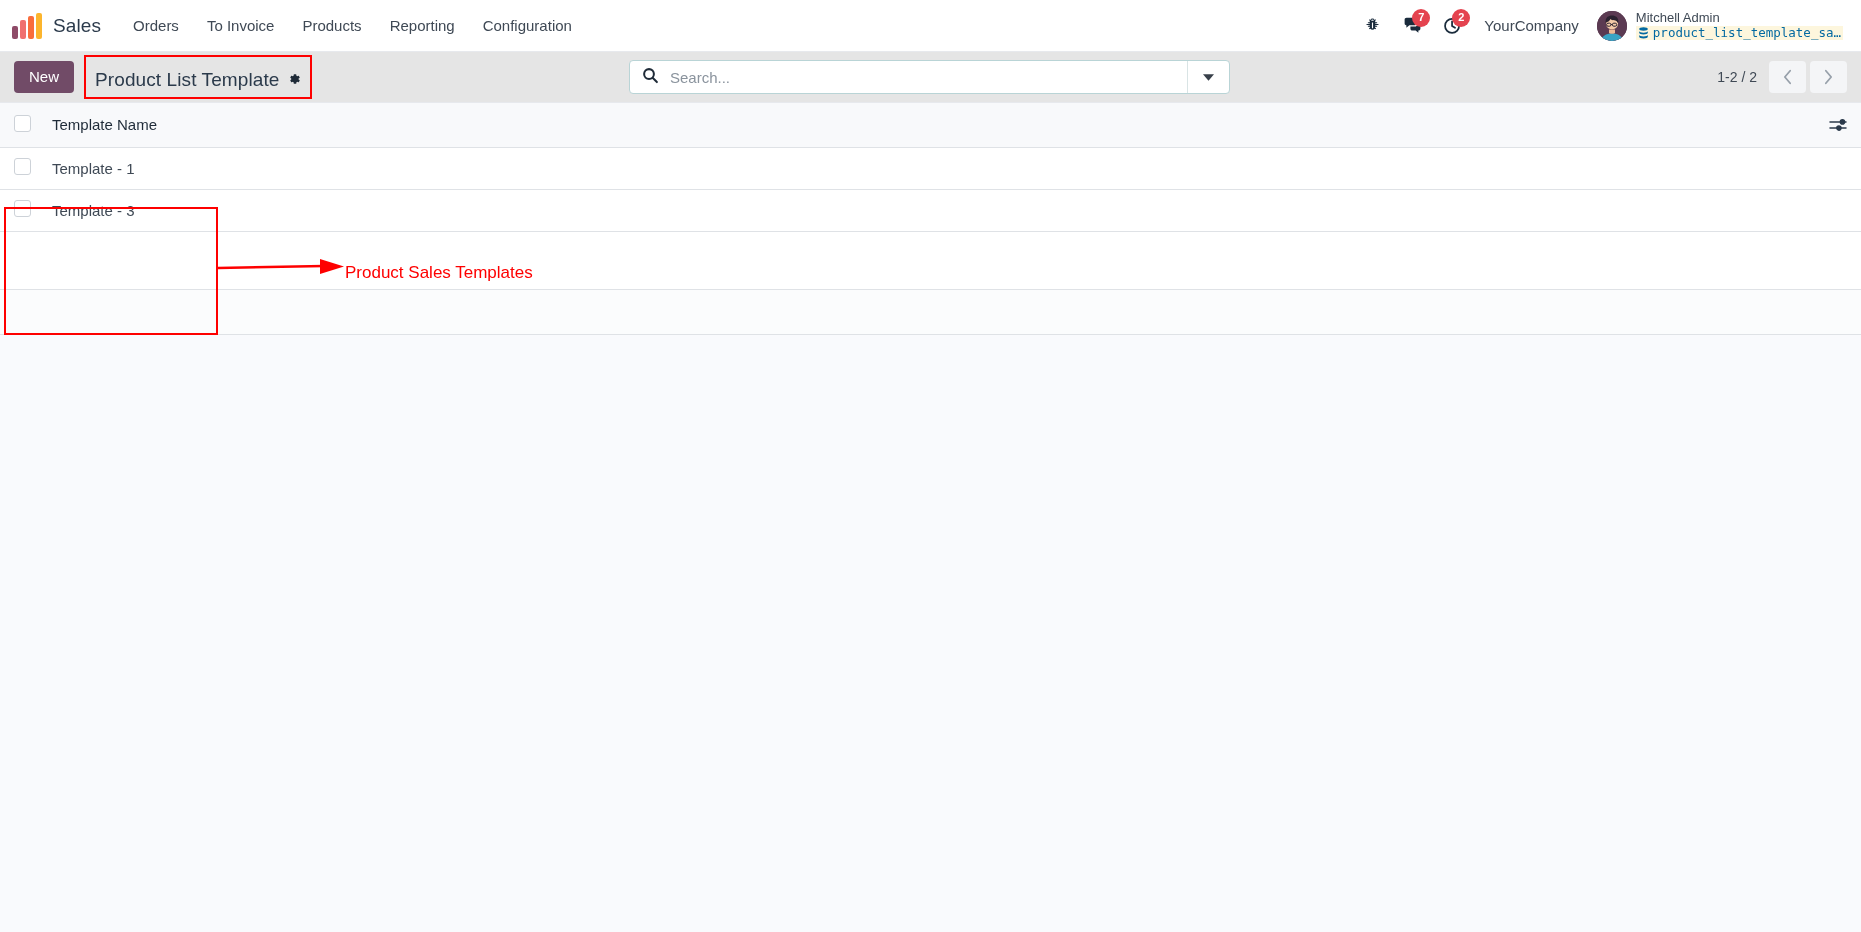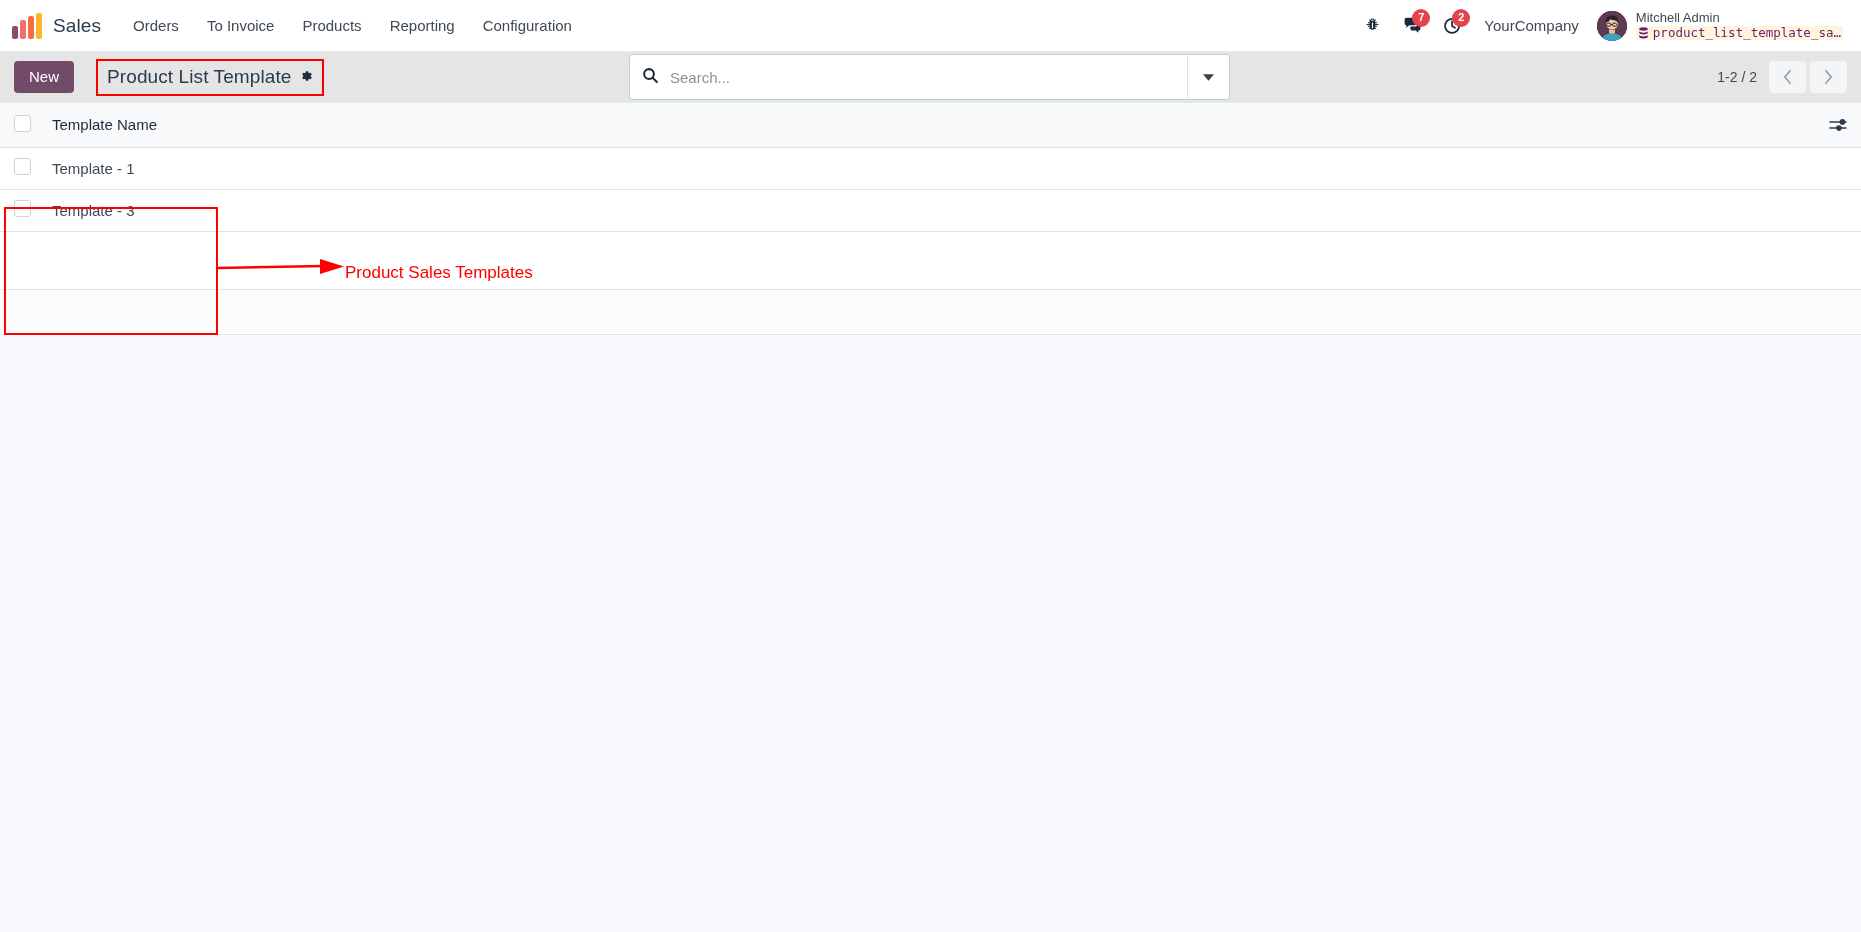--- a/index.html
+++ b/index.html
@@ -114,21 +114,21 @@
     flex: 0 0 30px;
     background: #5b3a52;
     position: relative;
   }
   .user-text { display: flex; flex-direction: column; line-height: 1.15; }
   .user-name { font-size: 13px; color: #3f4955; }
   .db-chip {
     background: #fdf6dd;
     font-family: "DejaVu Sans Mono", monospace;
     font-size: 12.5px;
-    color: #701a75;
+    color: #0369a1;
     display: flex;
     align-items: center;
     gap: 4px;
     padding: 0 2px;
     max-width: 230px;
     overflow: hidden;
     white-space: nowrap;
   }
 
   
@@ -146,41 +146,41 @@
     color: #ffffff;
     font-size: 15px;
     border: none;
     border-radius: 4px;
     padding: 7px 15px;
     cursor: pointer;
     line-height: 1.2;
   }
   .breadcrumb-wrap {
     position: relative;
-    margin-left: 24px;
+    margin-left: 12px;
     display: flex;
     align-items: center;
     gap: 8px;
-    padding: 5px 9px 6px 9px;
+    padding: 12px 9px 6px 9px;
   }
   .breadcrumb-wrap.annot {
     outline: 2px solid #fe0000;
   }
   .breadcrumb-title {
     font-size: 19px;
     color: #2b3a4b;
     letter-spacing: .1px;
   }
   .gear { color: #1f2b38; font-size: 14px; line-height: 1; }
 
   .searchbar {
     position: absolute;
     left: 629px;
     width: 601px;
-    height: 46px;
+    height: 34px;
     display: flex;
     align-items: stretch;
     border: 1px solid #b9d4d6;
     border-radius: 4px;
     background: #fff;
   }
   .search-inner {
     flex: 1;
     display: flex;
     align-items: center;

